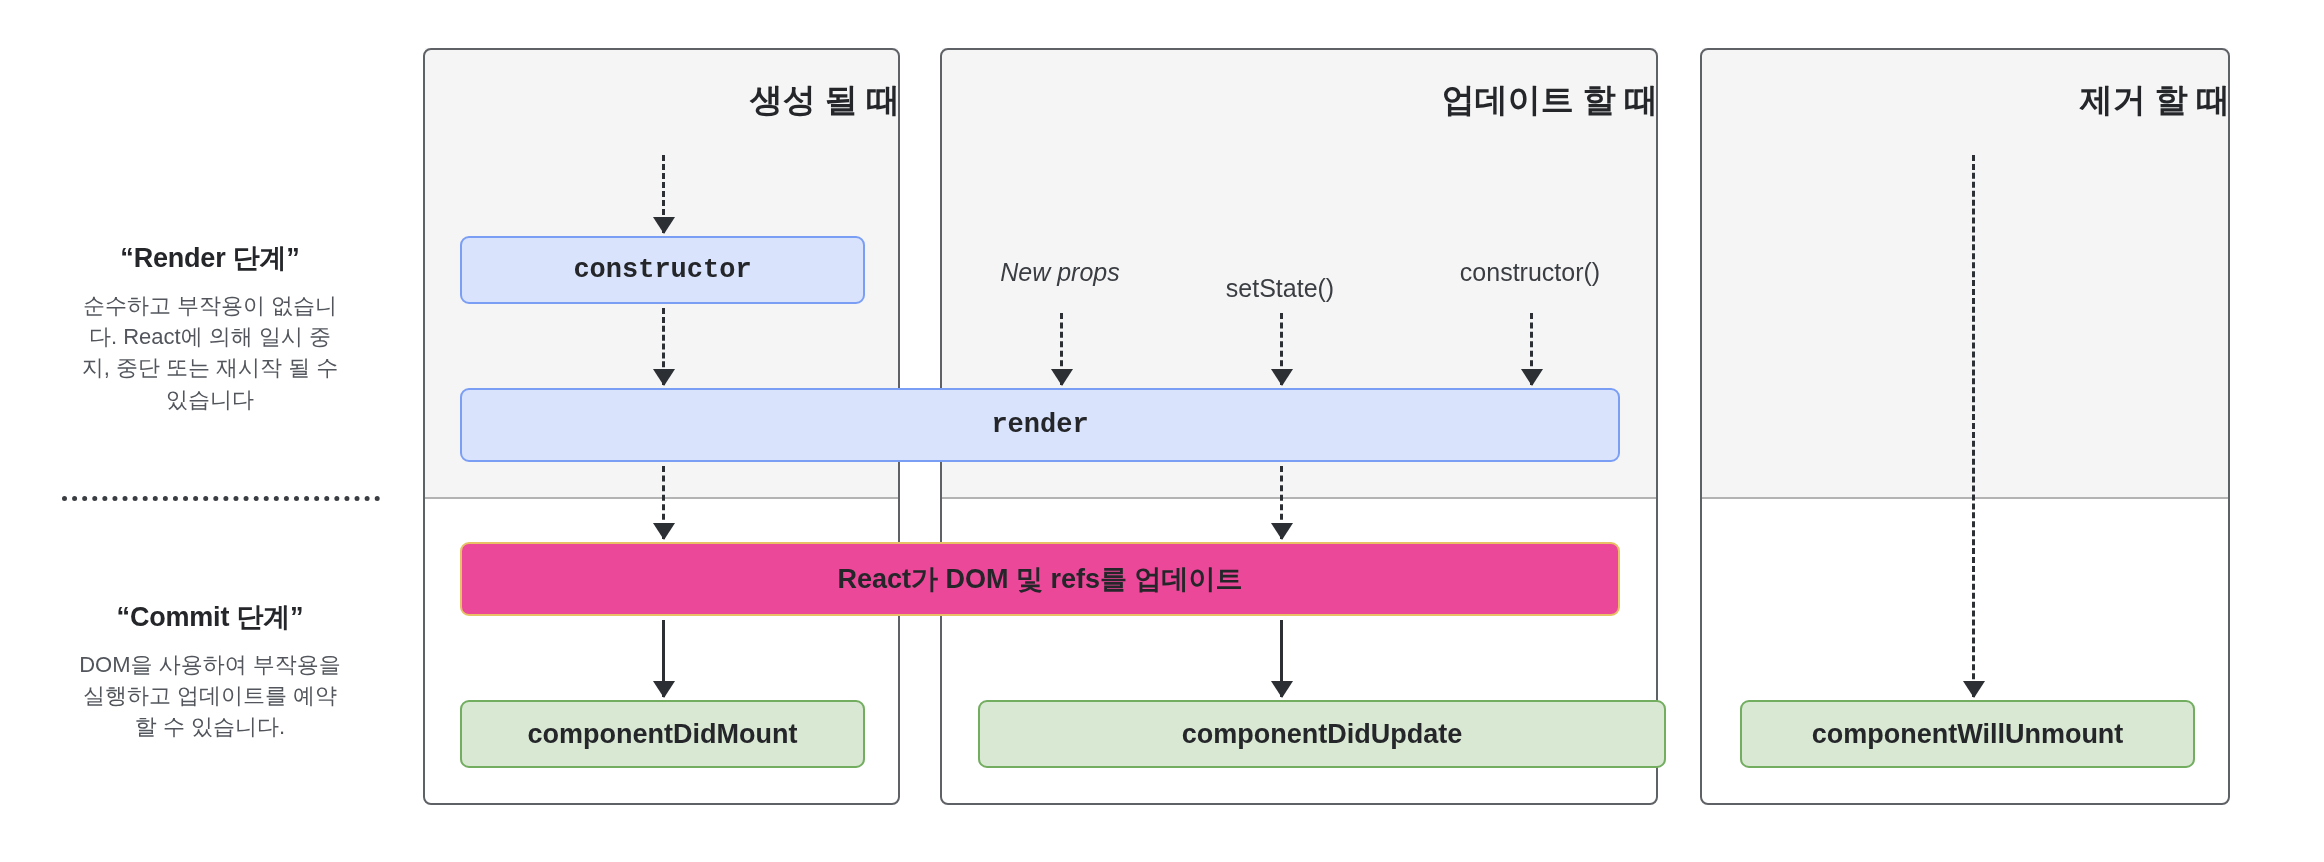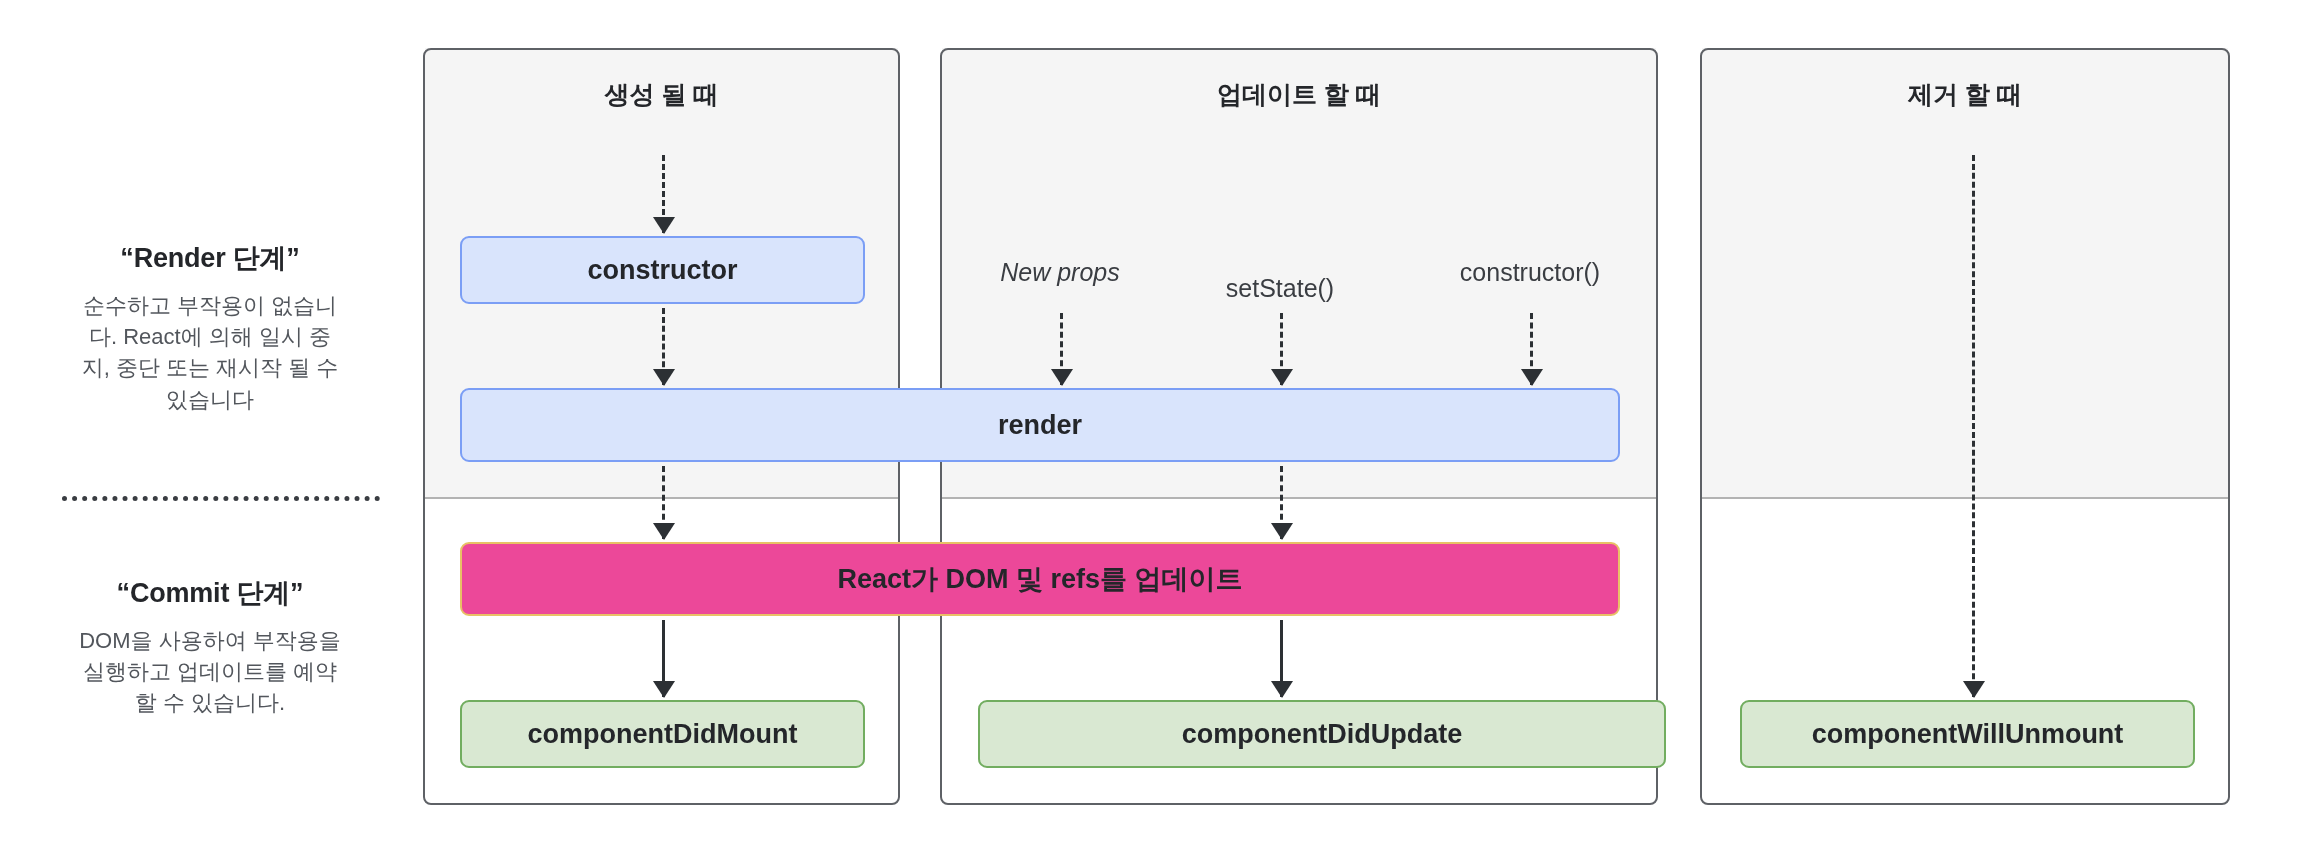--- a/index.html
+++ b/index.html
@@ -5,21 +5,21 @@
   html,body{margin:0;padding:0;background:#ffffff;}
   body{width:2324px;height:862px;position:relative;overflow:hidden;
        font-family:"Liberation Sans","DejaVu Sans",sans-serif;color:#2c2f33;}
   .stage{position:absolute;left:0;top:0;width:2324px;height:862px;}
 
   
   .legend{position:absolute;left:0;width:420px;text-align:center;}
   .legend-title{font-size:27px;font-weight:700;color:#24262a;letter-spacing:-0.2px;}
   .legend-desc{font-size:22px;font-weight:400;color:#52565c;line-height:1.42;margin-top:14px;text-align:center;}
   #legend-render{top:240px;}
-  #legend-commit{top:575px;}
+  #legend-commit{top:599px;}
   .legend-desc-inner{width:268px;margin:0 auto;}
 
   .dotted-sep{position:absolute;left:62px;top:496px;width:318px;height:0;
       border-top:5px dotted #3a3d42;}
 
   
   .col{position:absolute;top:48px;height:757px;border:2px solid #5e6166;
        border-radius:8px;box-sizing:border-box;background:transparent;}
   #col-mount{left:423px;width:477px;}
   #col-update{left:940px;width:718px;}
@@ -28,31 +28,31 @@
   
   .col-shade{position:absolute;top:48px;height:450px;background:#f5f5f5;}
   #shade-mount{left:425px;width:473px;}
   #shade-update{left:942px;width:714px;}
   #shade-unmount{left:1702px;width:526px;}
   .col-divider{position:absolute;height:2px;background:#b3b3b3;}
   #div-mount{left:425px;top:497px;width:473px;}
   #div-update{left:942px;top:497px;width:714px;}
   #div-unmount{left:1702px;top:497px;width:526px;}
 
-  .col-header{position:absolute;top:78px;text-align:center;font-size:25px;
+  .col-header{position:absolute;top:78px;text-align:right;font-size:33px;
       font-weight:700;color:#24262a;}
   #hdr-mount{left:423px;width:477px;}
   #hdr-update{left:940px;width:718px;}
   #hdr-unmount{left:1700px;width:530px;}
 
   
   .node{position:absolute;box-sizing:border-box;border-radius:9px;
         display:flex;align-items:center;justify-content:center;
         font-size:27px;font-weight:700;color:#24262a;text-align:center;}
-  .node.blue{background:#d9e4fc;border:2px solid #7b9ef5;}
+  .node.blue{background:#d9e4fc;border:2px solid #7b9ef5;font-family:Liberation Mono, monospace;}
   .node.yellow{background:#ec4899;border:2px solid #e8c166;font-weight:700;
         }
   .node.green{background:#d9e8d2;border:2px solid #72ad60;}
 
   #node-constructor{left:460px;top:236px;width:405px;height:68px;}
   #node-render{left:460px;top:388px;width:1160px;height:74px;}
   #node-domupdate{left:460px;top:542px;width:1160px;height:74px;}
   #node-did-mount{left:460px;top:700px;width:405px;height:68px;}
   #node-did-update{left:978px;top:700px;width:688px;height:68px;}
   #node-will-unmount{left:1740px;top:700px;width:455px;height:68px;}

